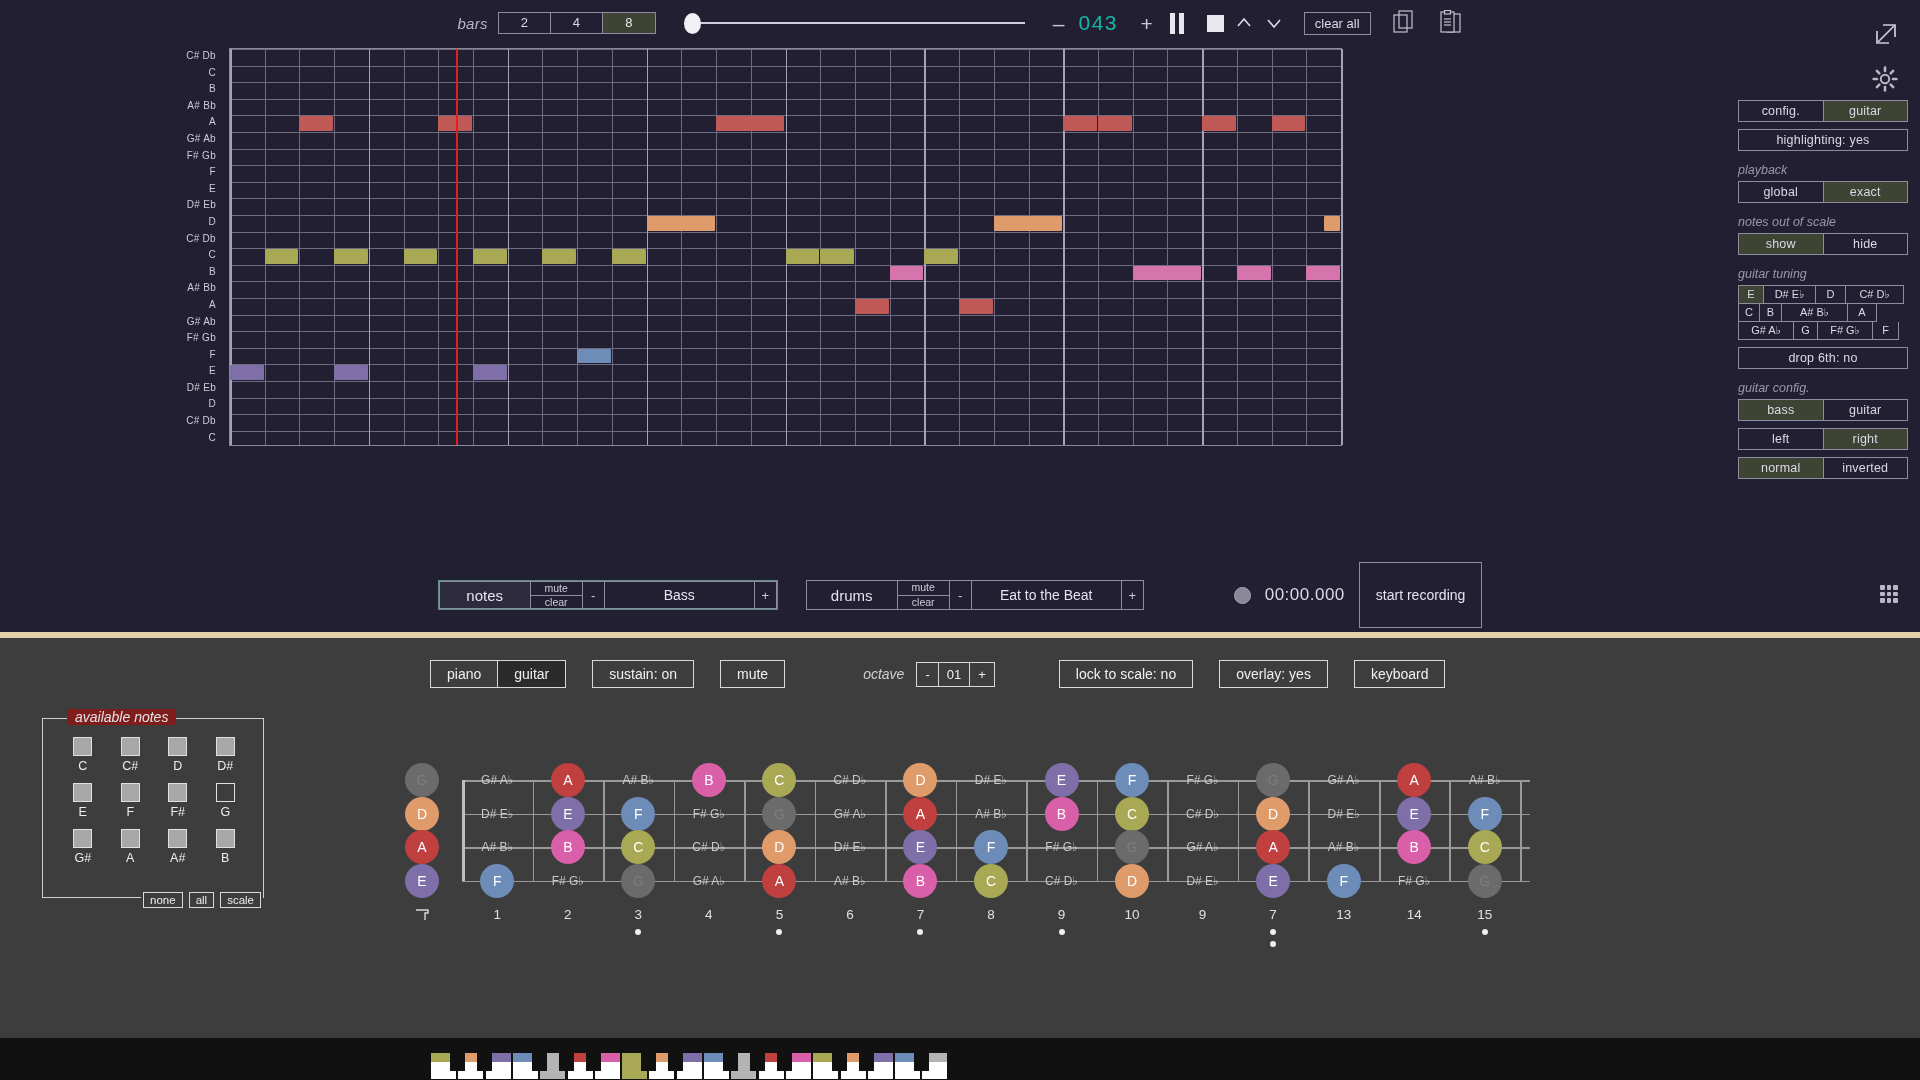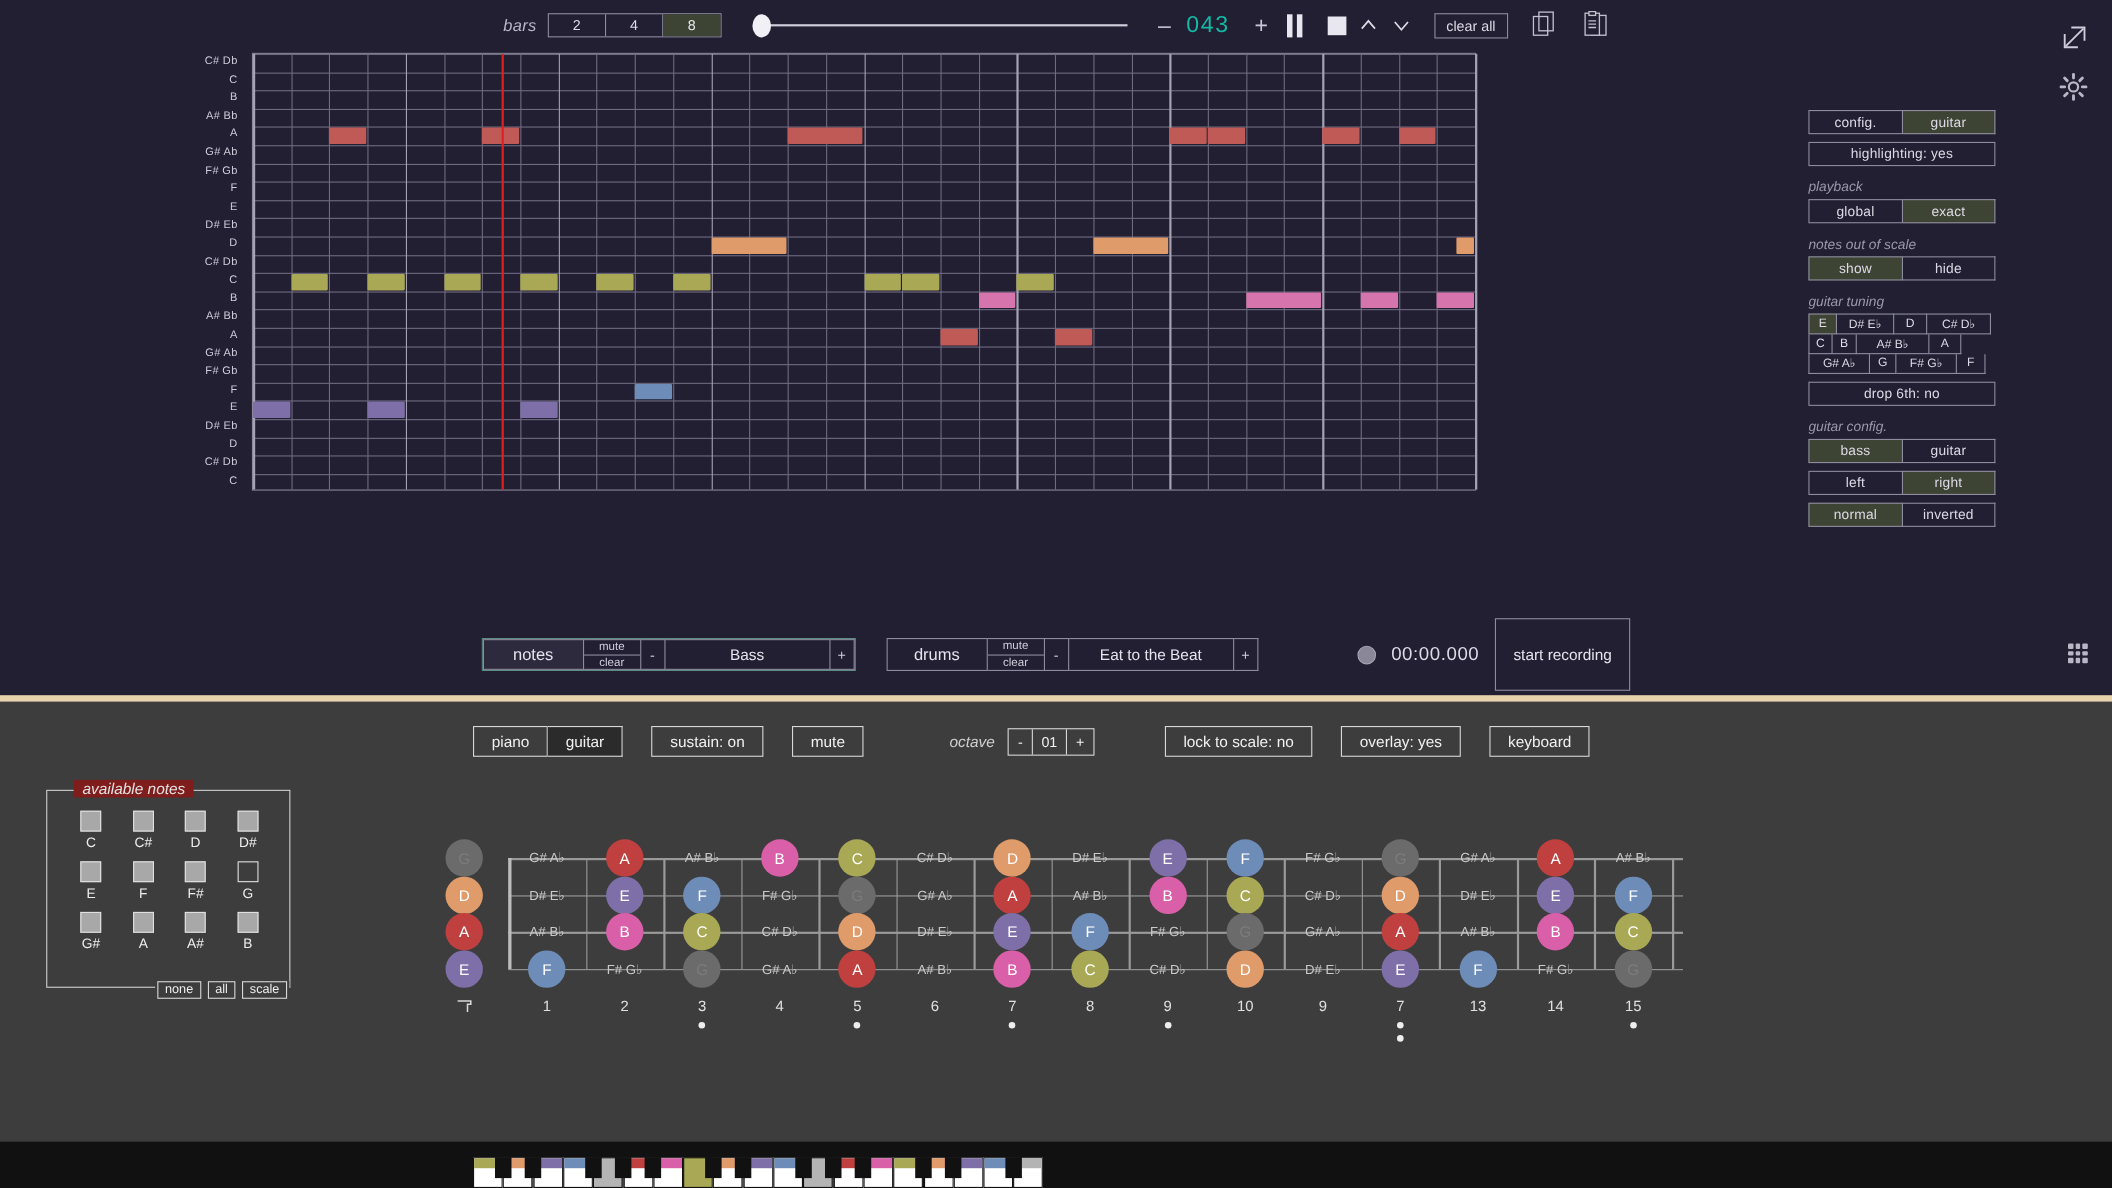--- a/index.html
+++ b/index.html
@@ -84,21 +84,21 @@
   #grid {
     position: absolute; left: 229px; top: 0;
     width: 1113px; height: 398px;
     background: #221f33;
     border: 1px solid #8a8799;
   }
   .note { position: absolute; border-radius: 1px; }
   #playhead { position: absolute; top: 0; bottom: 0; width: 2px; background: #e02020; }
 
   
-  #rail { position: absolute; left: 1644px; top: 100px; width: 170px; }
+  #rail { position: absolute; left: 1738px; top: 100px; width: 170px; }
   .rail-row { display: flex; margin-bottom: 7px; }
   .rail-btn {
     flex: 1; border: 1px solid #8e8ba0; color: #ddd9e6; font-size: 12.5px;
     text-align: center; padding: 3px 2px; cursor: pointer; letter-spacing: .2px;
   }
   .rail-btn + .rail-btn { border-left: none; }
   .rail-btn.on { background: #3e4434; }
   .rail-head { color: #9b98ab; font-size: 12.5px; font-style: italic; margin: 12px 0 4px; }
   .tune-row { display: flex; margin-bottom: 0; }
   .tune-cell {

